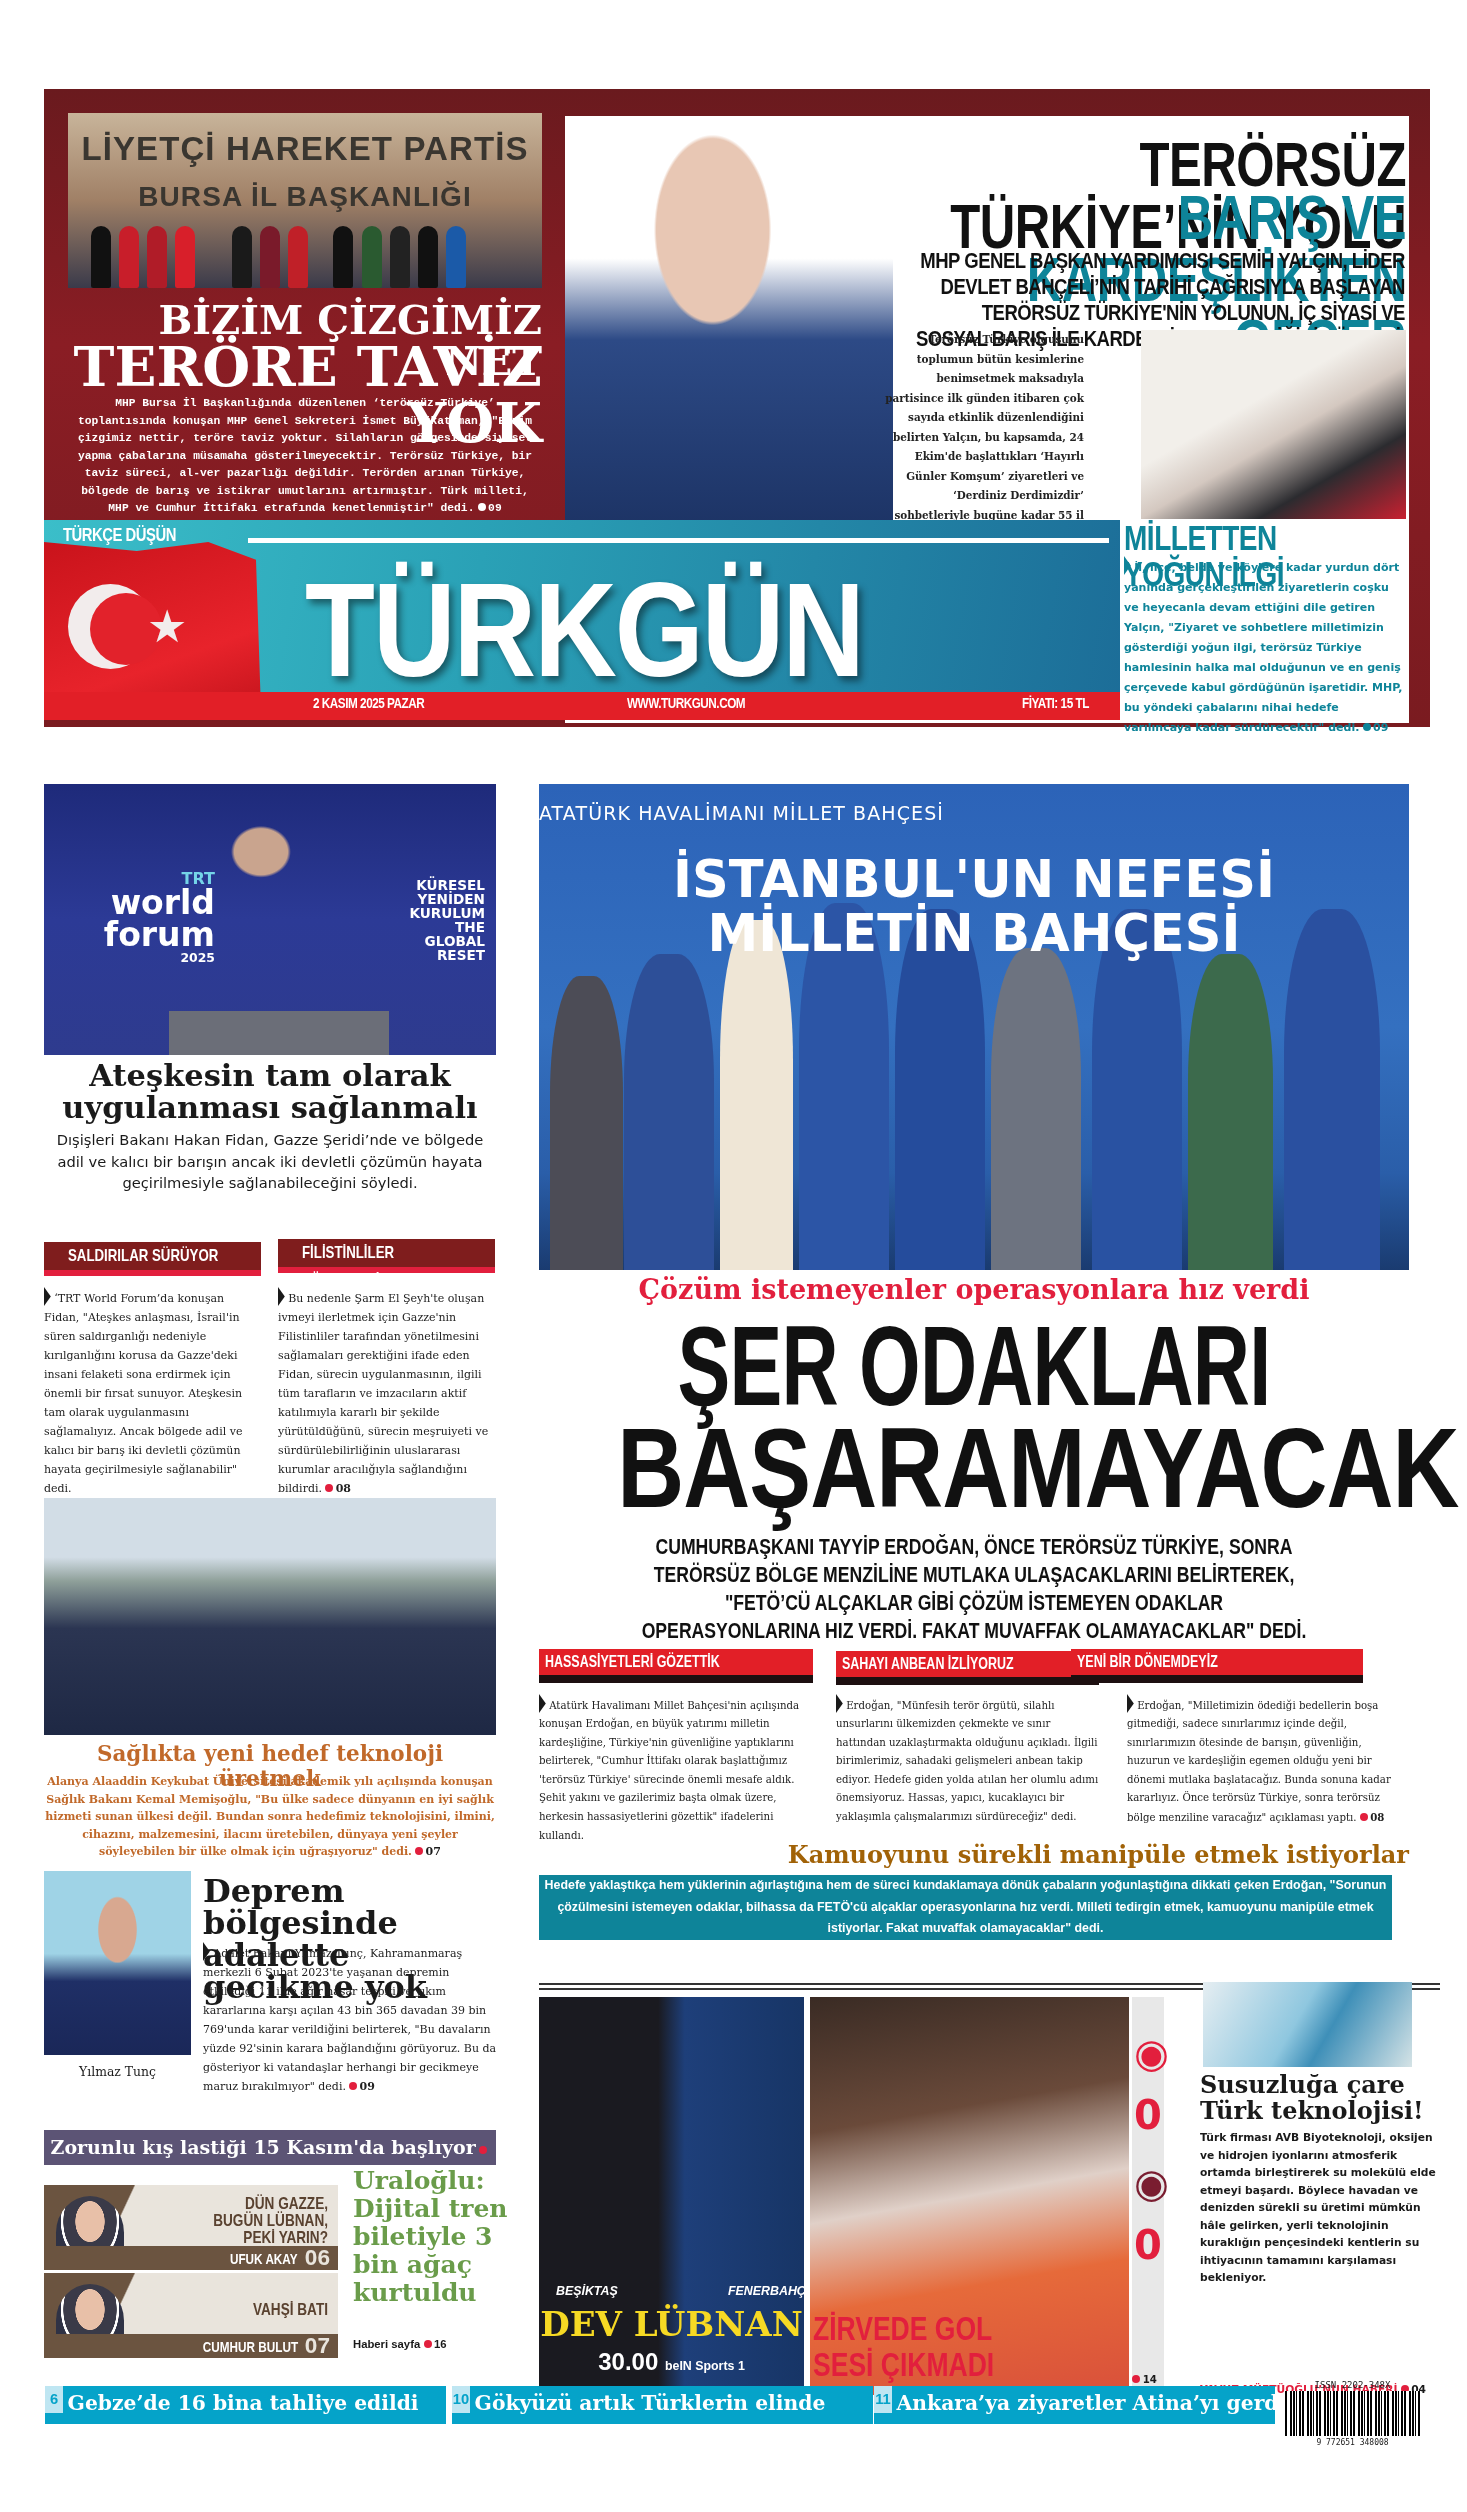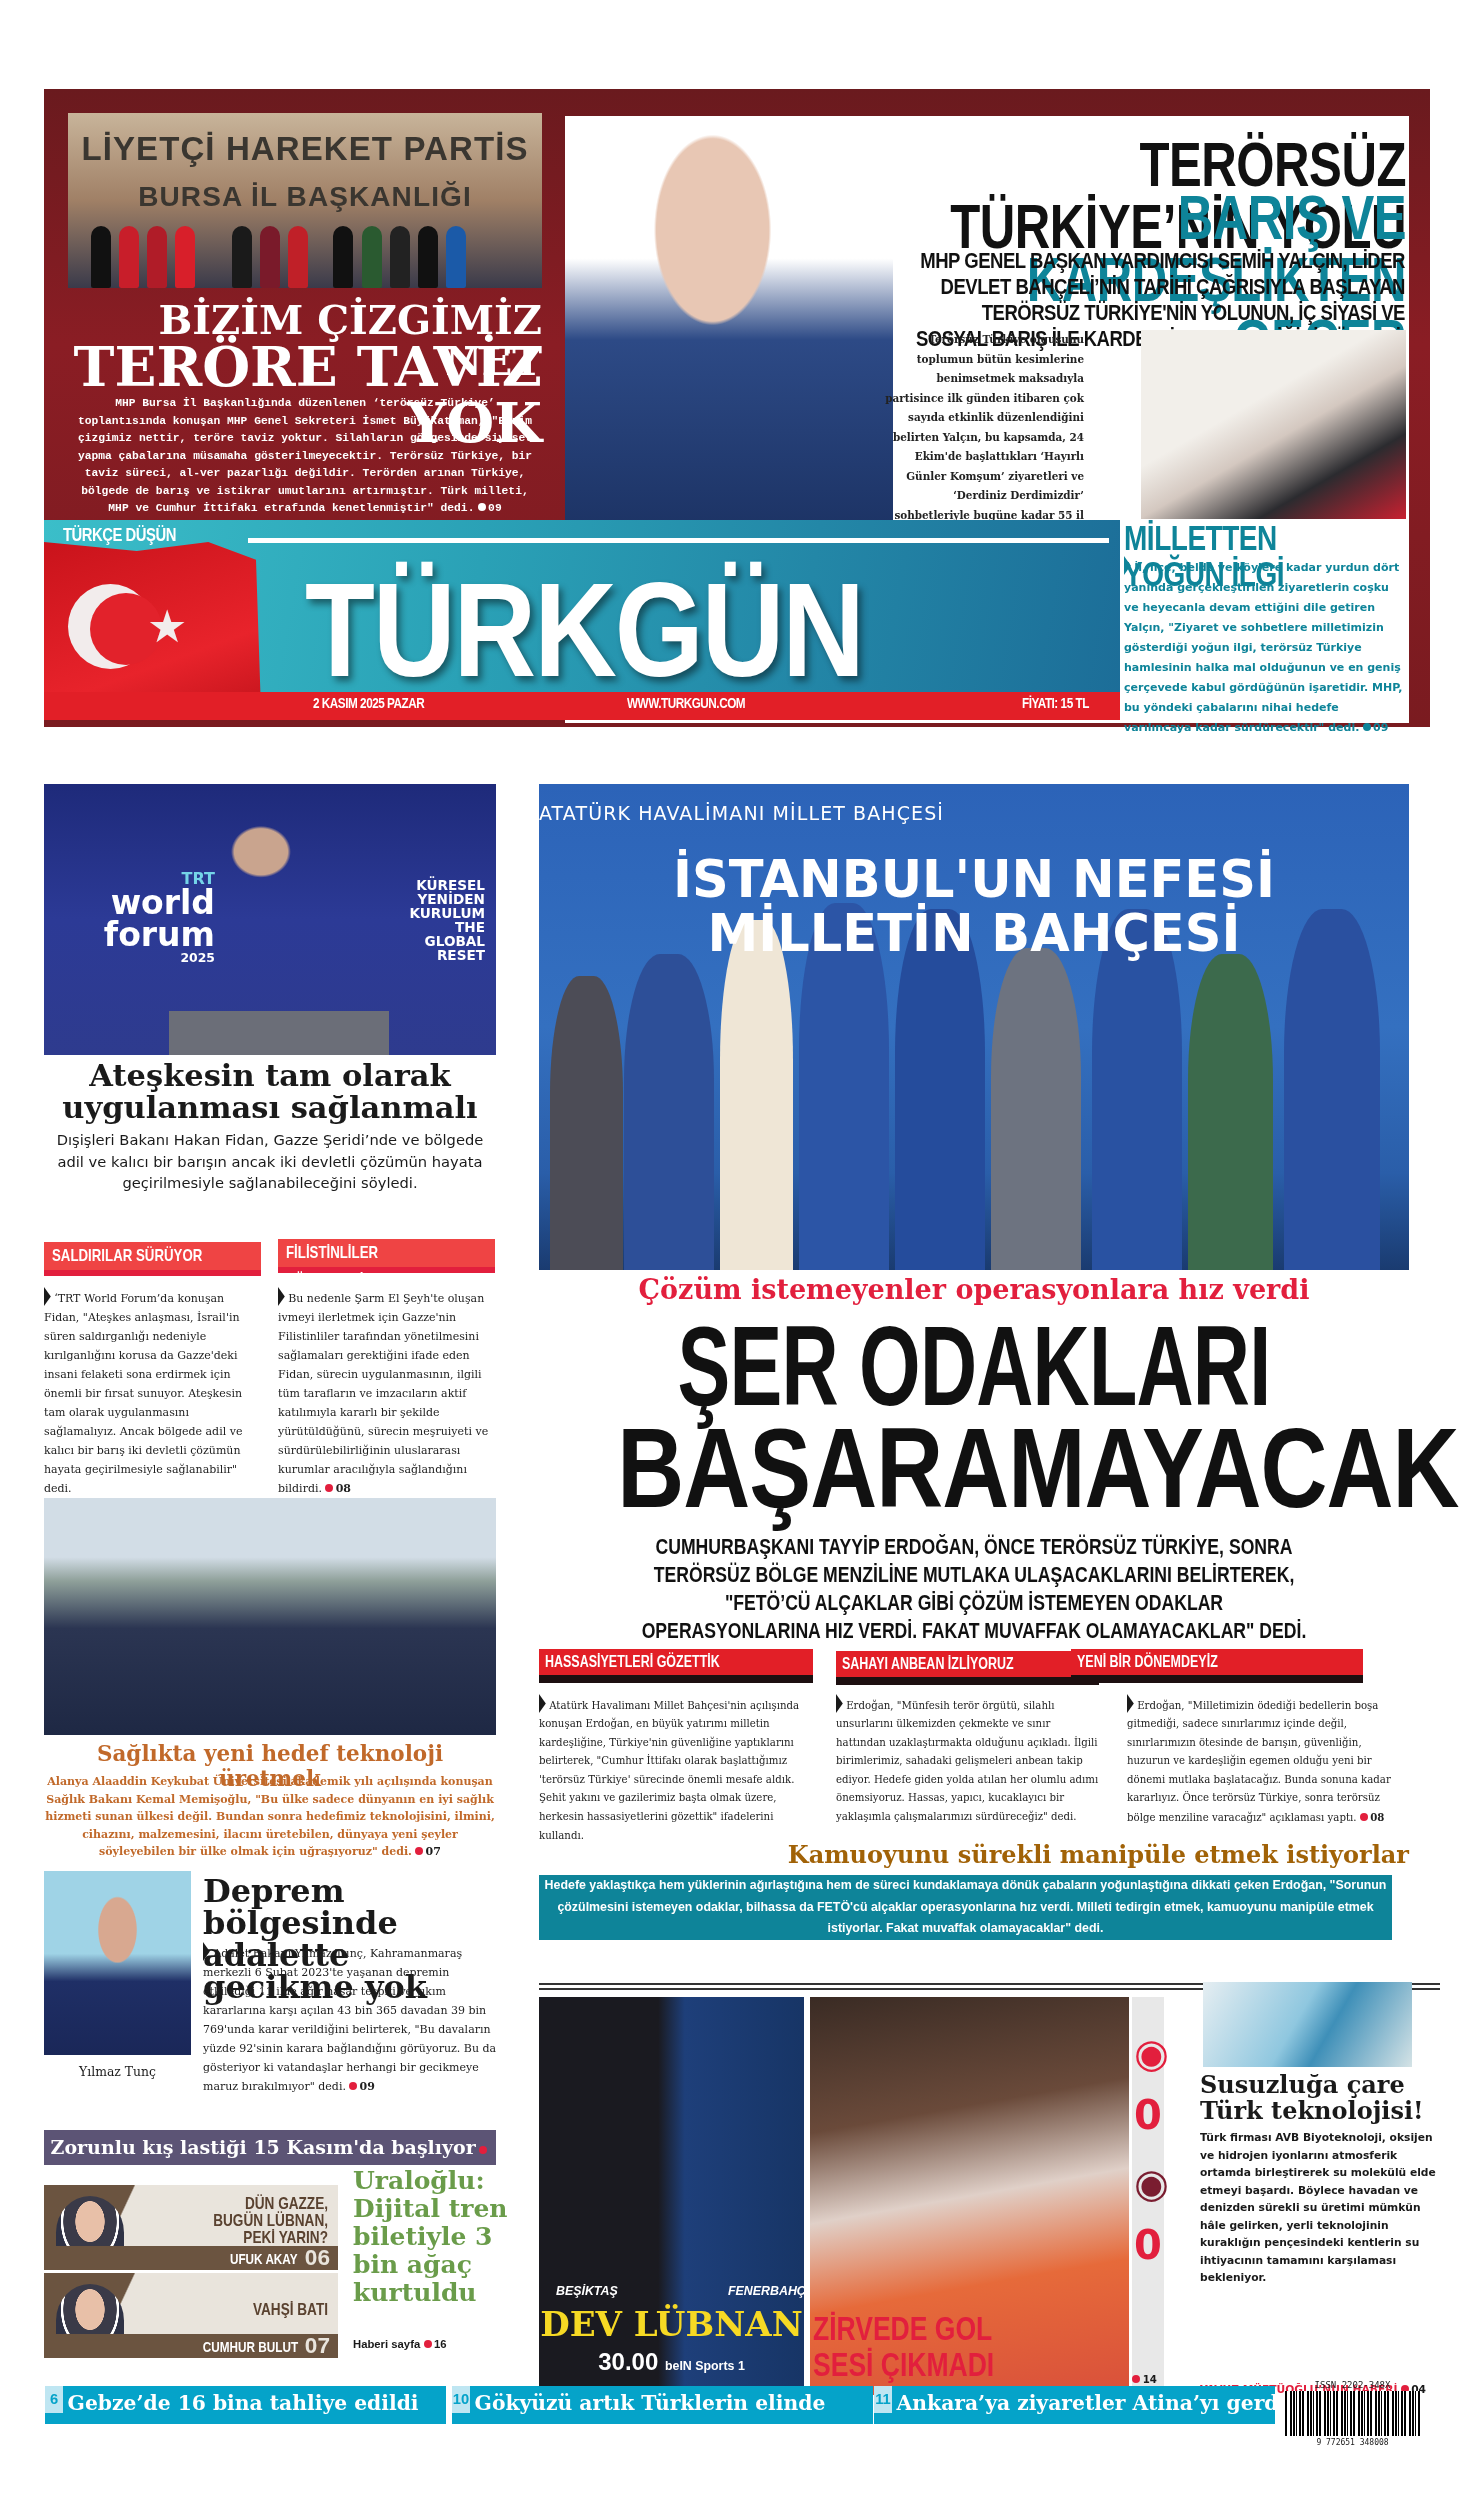--- a/index.html
+++ b/index.html
@@ -40,21 +40,21 @@
 #price{left:1022px;top:695px;font-size:14.7px;color:#fff;transform:scaleX(.8);transform-origin:left}
 
 #fidan-photo{left:44px;top:784px;width:452px;height:271px;background:radial-gradient(ellipse at 48% 25%,#c9a48e 0 8%,transparent 9%),linear-gradient(180deg,#1e2a7a,#2c3a96 50%,#2e3b8e)}
 #trt-logo{left:102px;top:870px;color:#fff;font-family:"DejaVu Sans",sans-serif;font-weight:bold;font-size:33px;line-height:32px;text-align:right}
 #trt-logo .small{font-size:16px;color:#74d4e8;line-height:17px}
 #trt-logo .yr{font-size:12.4px;line-height:14.7px}
 #reset{left:395px;top:878px;width:90px;color:#fff;font-family:"DejaVu Sans",sans-serif;font-weight:bold;font-size:13.6px;line-height:14px;text-align:right}
 #podium{left:169px;top:1011px;width:220px;height:44px;background:#6b6e78}
 #fidan-head{left:44px;top:1059px;width:452px;text-align:center;font-size:30.5px;line-height:32px;color:#1a1a1a}
 #fidan-sub{left:44px;top:1129px;width:452px;text-align:center;font-size:14.7px;line-height:21.5px;font-family:"DejaVu Sans",sans-serif;color:#1a1a1a}
-.boxhead{position:absolute;height:34px;background:#ef4444;color:#fff;font-family:"Liberation Sans",sans-serif;font-weight:bold;font-size:17px;line-height:28px;padding-left:8px;border-bottom:6.8px solid #e21f3d}
+.boxhead{position:absolute;height:34px;background:#7f1d1d;color:#fff;font-family:"Liberation Sans",sans-serif;font-weight:bold;font-size:17px;line-height:28px;padding-left:24px;border-bottom:6.8px solid #e21f3d}
 .boxhead span{display:inline-block;transform:scaleX(.78);transform-origin:left}
 .redhead{position:absolute;height:34px;background:#e21f27;color:#fff;font-family:"Liberation Sans",sans-serif;font-weight:bold;font-size:16px;line-height:25px;padding-left:5.6px;border-bottom:8px solid #1d0f10}
 .redhead span{display:inline-block;transform:scaleX(.78);transform-origin:left}
 .col{position:absolute;font-family:"DejaVu Serif",serif;font-size:11px;line-height:19px;color:#222}
 .arrow{display:inline-block;width:6.8px;height:19px;background:#1a1a1a;clip-path:polygon(0 0,100% 50%,0 100%);margin-right:3.4px;vertical-align:-4.5px}
 .arrow.teal{background:#0e8499}
 .dot{display:inline-block;width:8px;height:8px;border-radius:50%;background:#e21f3d;margin:0 2.3px 0 3.4px;vertical-align:0}
 #health-photo{left:44px;top:1498px;width:452px;height:237px;background:linear-gradient(180deg,#d2dde6 0 25%,#8fa09a 35%,#2b3552 55%,#1e2844 100%)}
 #health-head{left:44px;top:1741px;width:452px;text-align:center;font-size:21.5px;line-height:25px;color:#c1692a}
 #health-body{left:44px;top:1773px;width:452px;text-align:center;font-size:11px;line-height:17.5px;color:#c1692a;font-family:"DejaVu Serif",serif;font-weight:bold}

